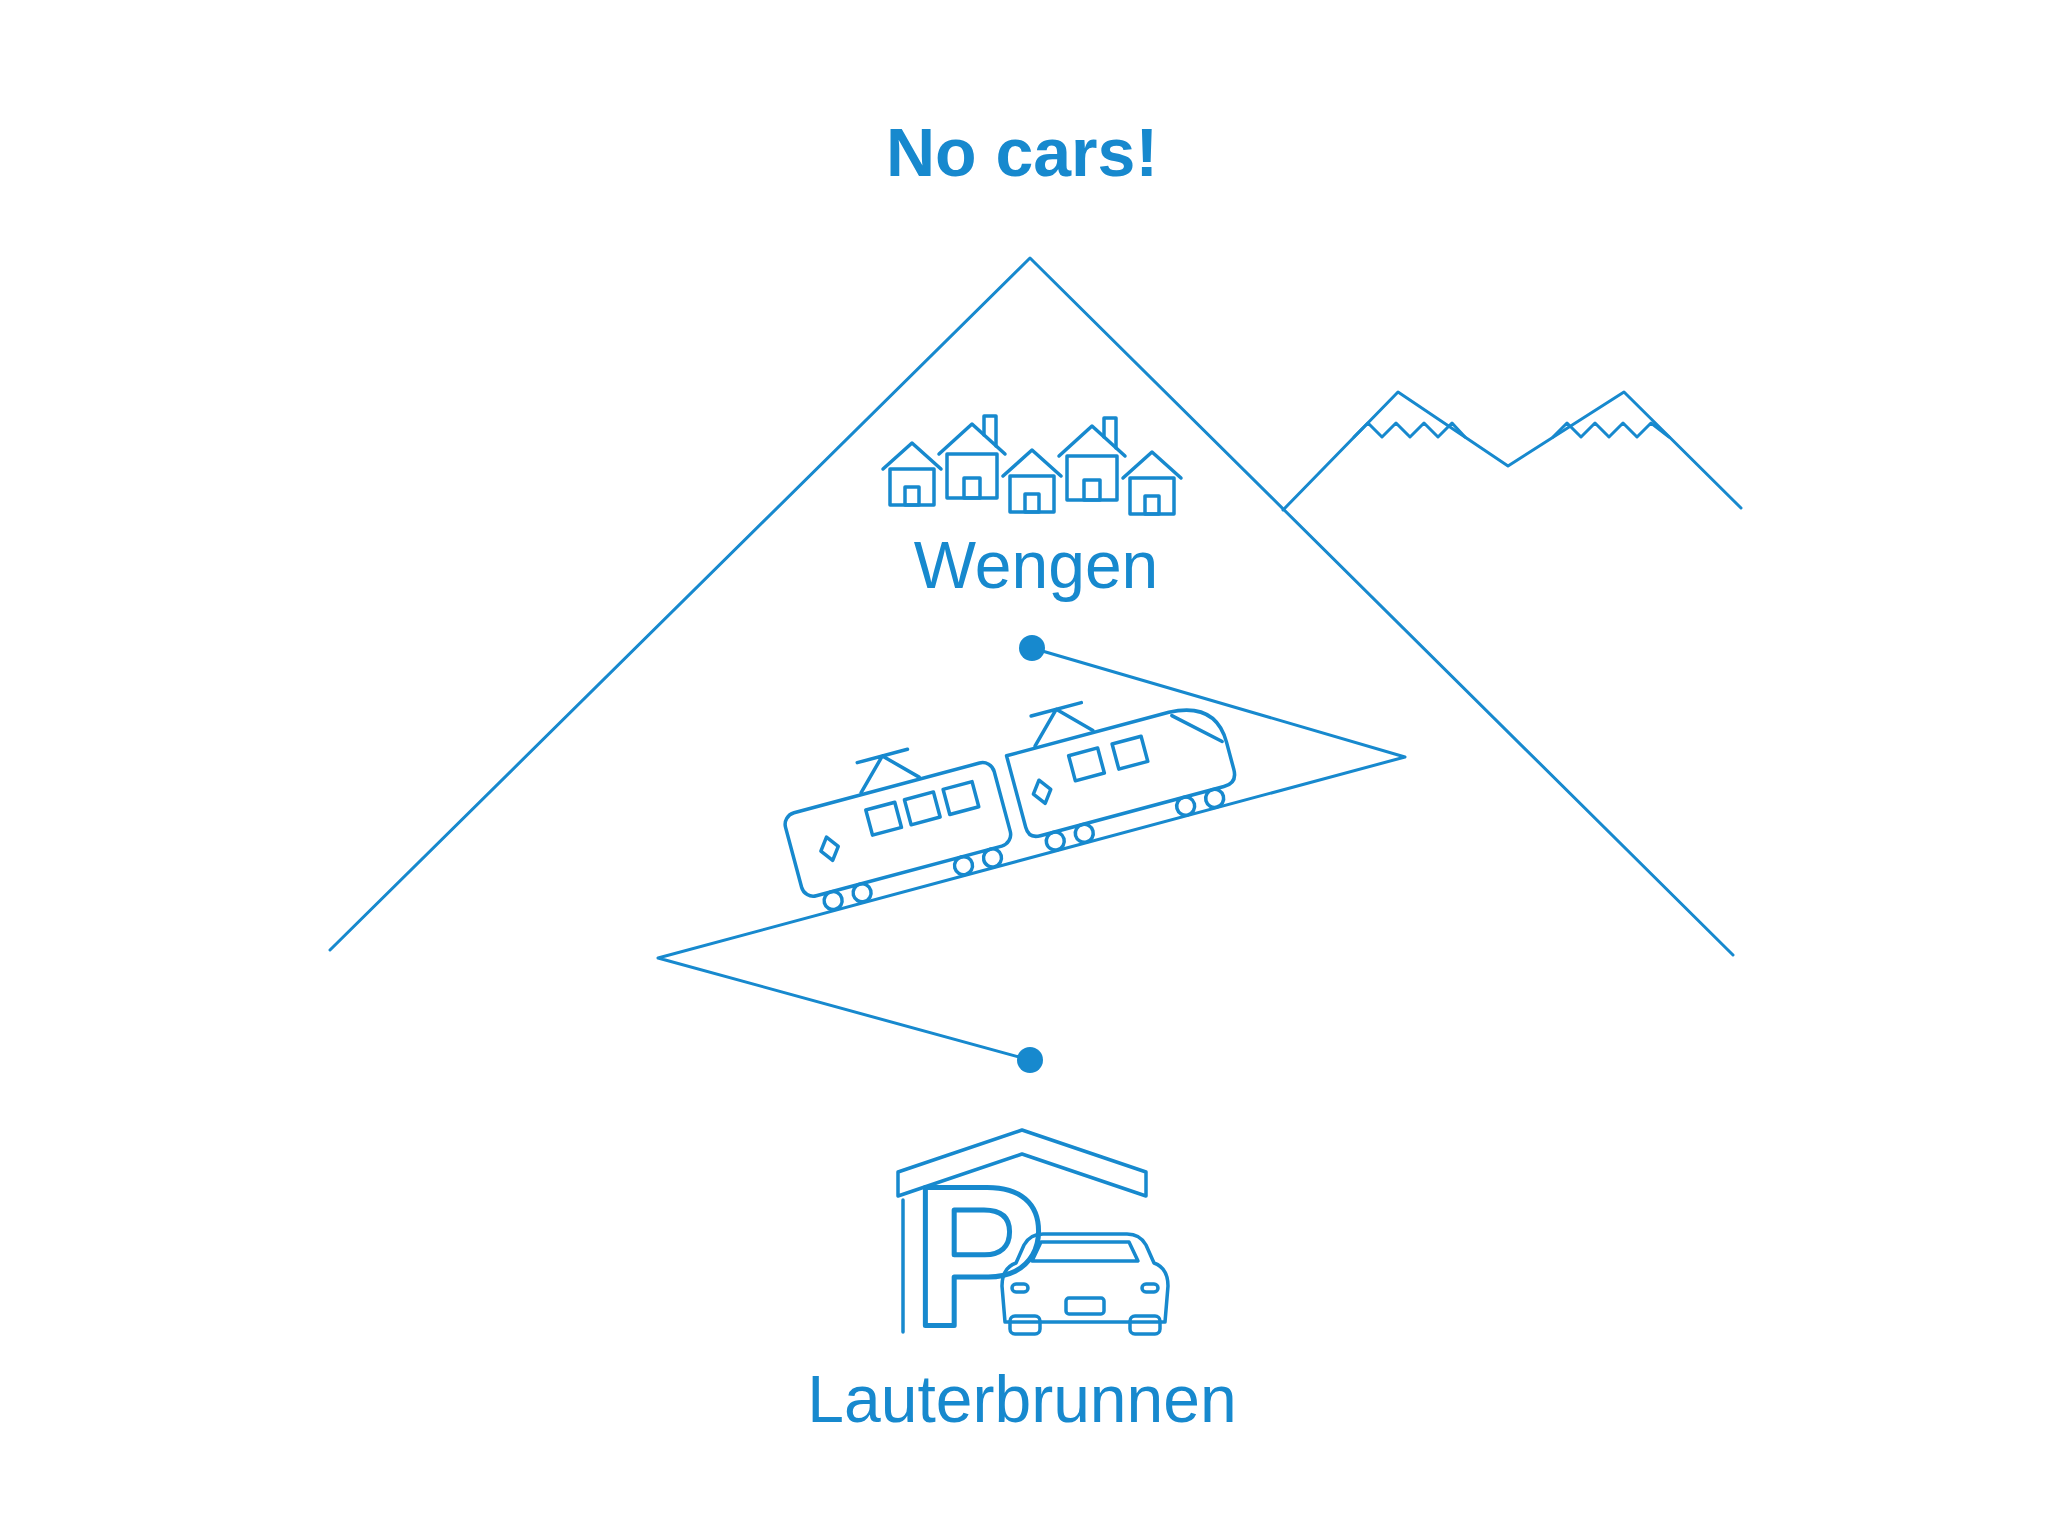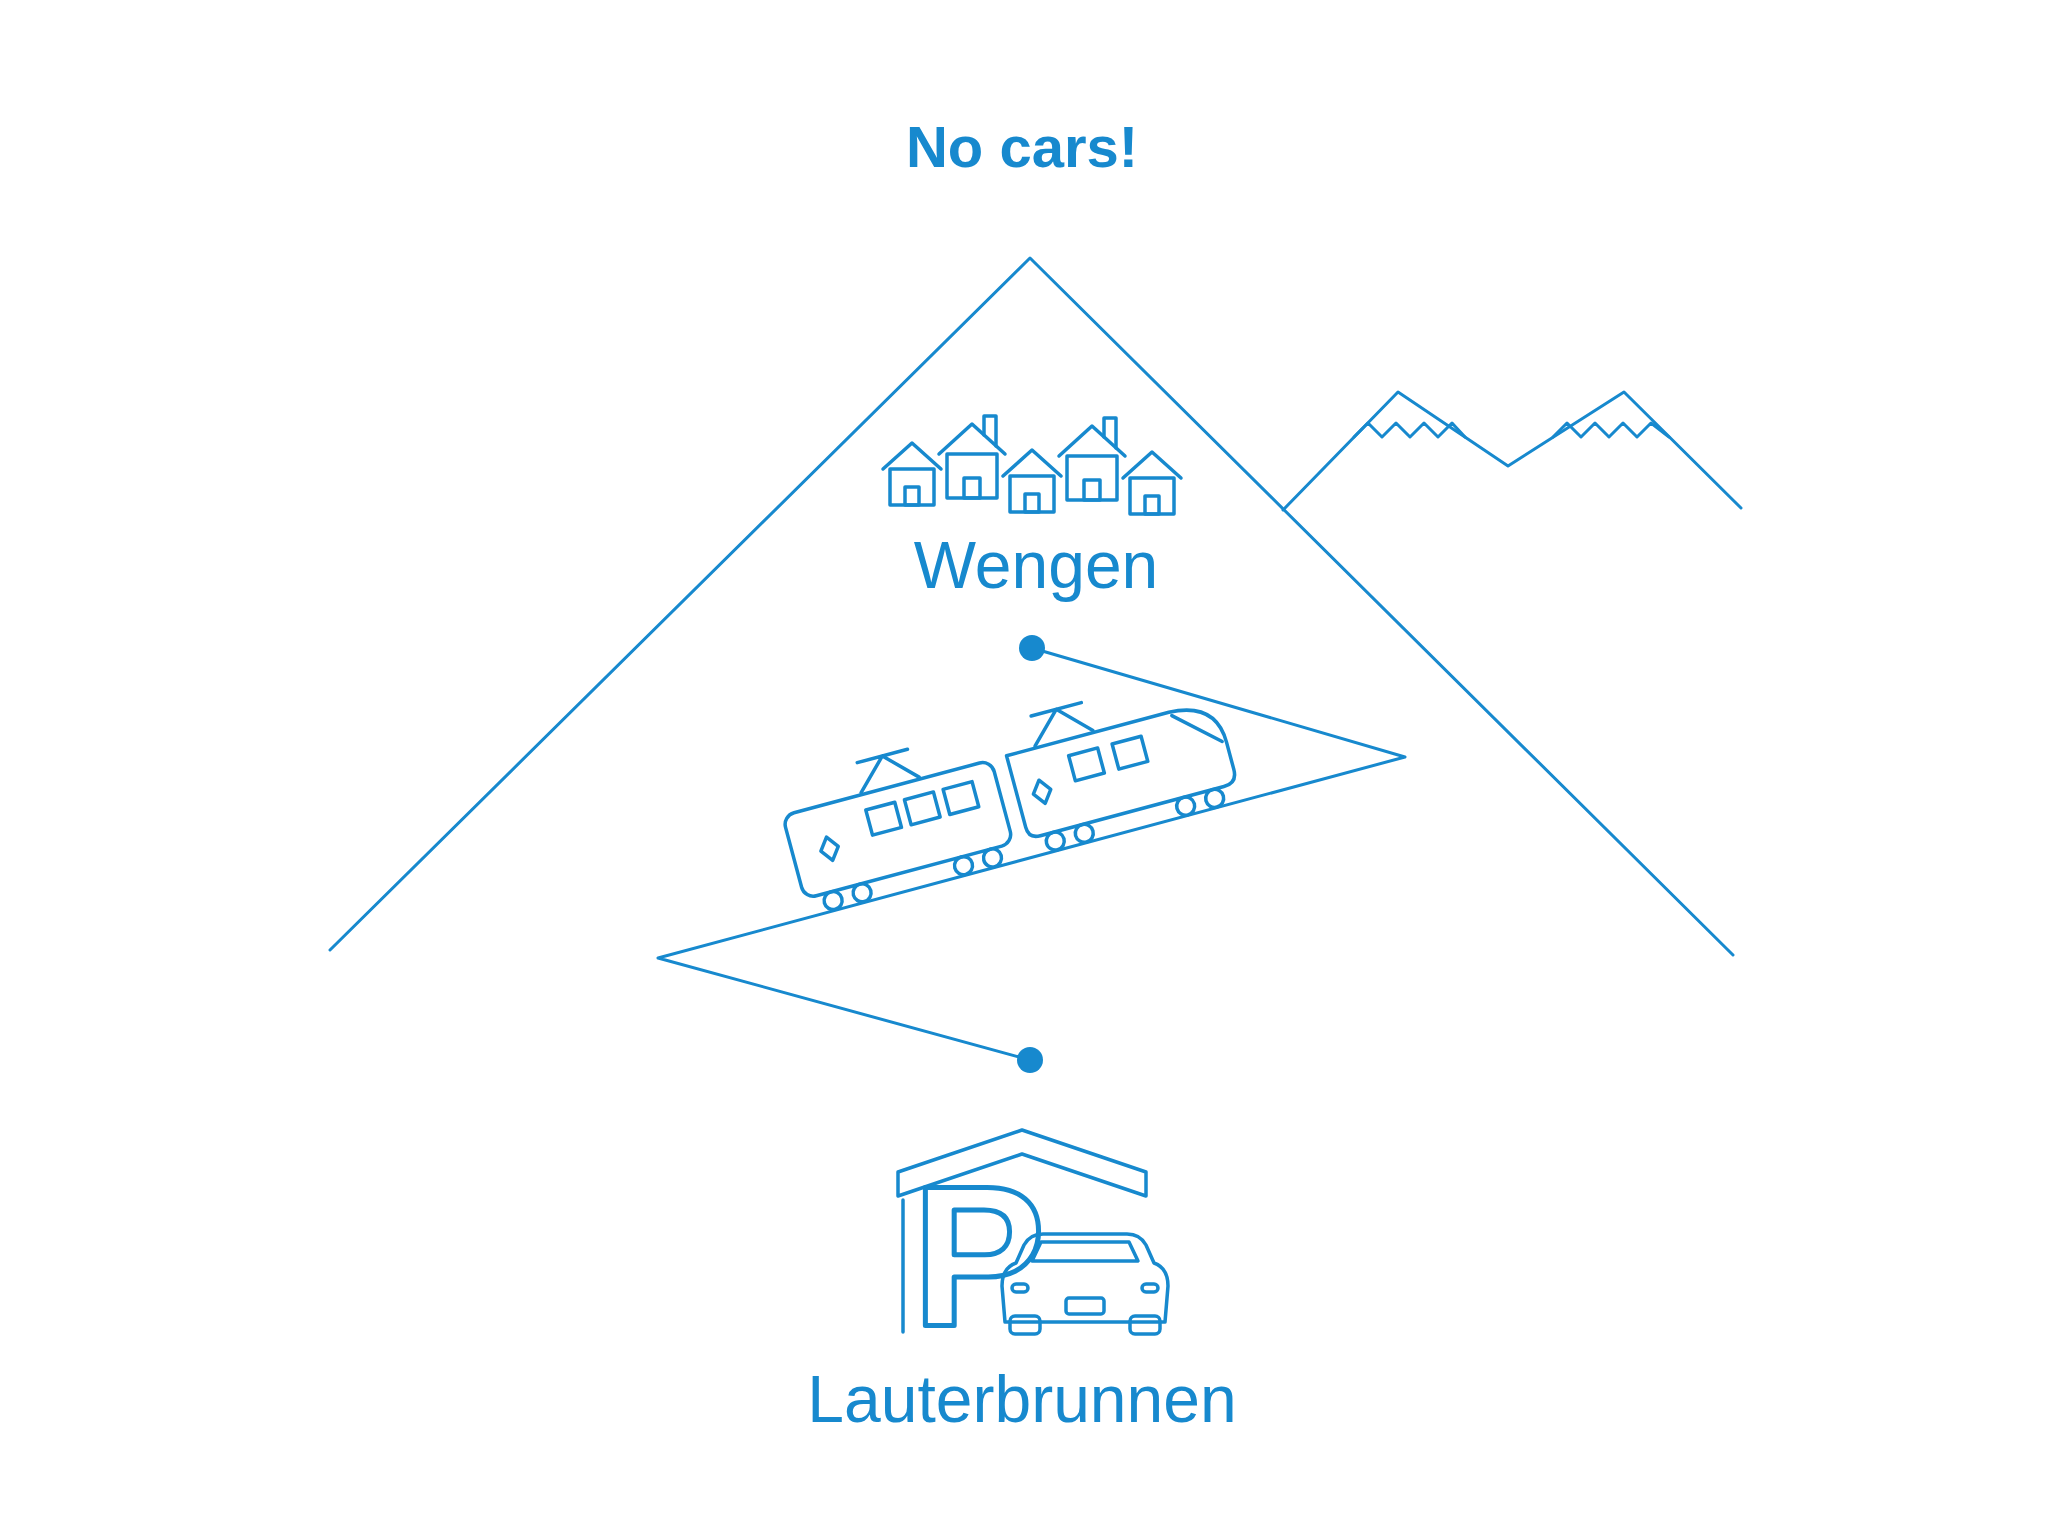--- a/index.html
+++ b/index.html
@@ -14,21 +14,21 @@
     overflow: hidden;
   }
   .diagram-svg { position: absolute; left: 0; top: 0; }
   .label {
     position: absolute;
     transform: translateX(-50%);
     color: var(--accent);
     white-space: nowrap;
     line-height: 1;
   }
-  .title-label { left: 1022px; top: 118px; font-size: 58px; font-weight: bold; }
+  .title-label { left: 1022px; top: 118px; font-size: 68px; font-weight: bold; }
   .wengen-label { left: 1036px; top: 532px; font-size: 66px; }
   .lauterbrunnen-label { left: 1022px; top: 1366px; font-size: 66px; }
 
   .ln { fill: none; stroke: var(--accent); stroke-width: 3; stroke-linejoin: round; stroke-linecap: round; }
   .ic { fill: none; stroke: var(--accent); stroke-width: 3.5; stroke-linejoin: round; stroke-linecap: round; }
   .dot { fill: var(--accent); stroke: none; }
   .p-letter {
     font-family: "Liberation Sans", sans-serif;
     font-weight: bold;
     font-size: 200px;

